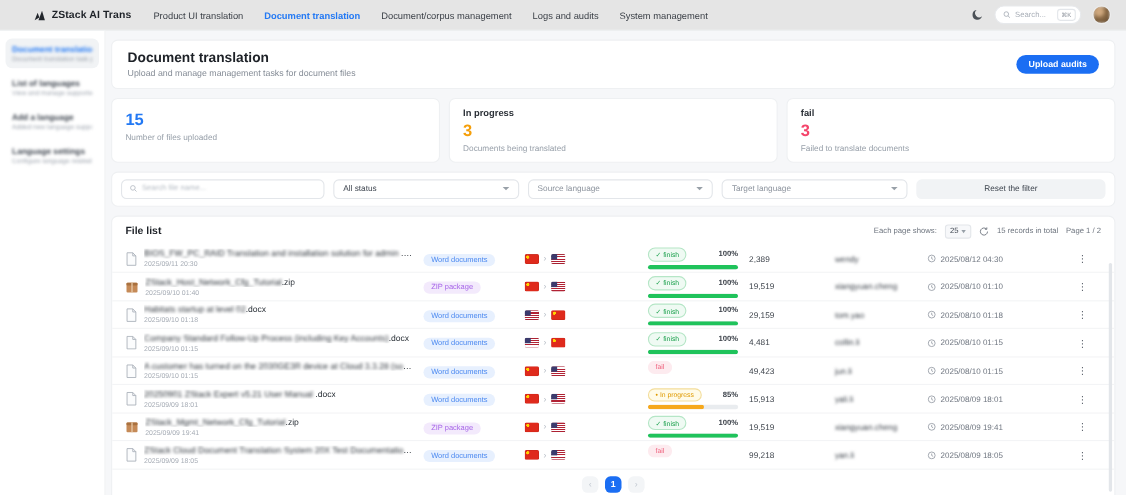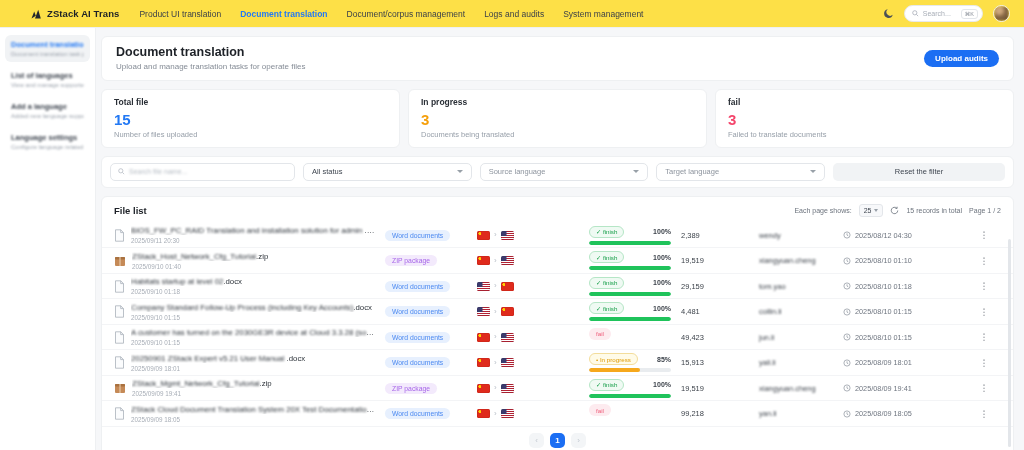--- a/index.html
+++ b/index.html
@@ -1,20 +1,20 @@
 <!DOCTYPE html>
 <html><head>
 <meta charset="utf-8">
 <style>
   * { margin:0; padding:0; box-sizing:border-box; }
   html,body { width:1024px; height:450px; overflow:hidden; }
   body { font-family:"Liberation Sans", sans-serif; background:#f6f7f9; color:#2e343b; }
 
   
-  .navbar { height:28px; background:#fde047; border-bottom:1px solid #eef0f2;
+  .navbar { height:28px; background:#e5e5e5; border-bottom:1px solid #eef0f2;
             display:flex; align-items:center; padding:0 14px 0 30px; }
   .logo { display:flex; align-items:center; gap:5px; }
   .logo-text { font-size:9.5px; font-weight:700; color:#1d2127; letter-spacing:.1px; }
   .nav { display:flex; align-items:center; gap:19px; margin-left:20px; }
   .nav-item { font-size:8.5px; color:#3c4148; cursor:pointer; white-space:nowrap; }
   .nav-item.active { color:#2379f4; font-weight:700; }
   .nav-right { margin-left:auto; display:flex; align-items:center; gap:10px; }
   .searchbox { display:flex; align-items:center; gap:4px; height:17px; padding:0 4px 0 7px;
                border:1px solid #e7e9ec; border-radius:9px; background:#fff; min-width:72px; }
   .searchbox .ph { font-size:7px; color:#a8aeb7; }
@@ -199,28 +199,27 @@
     <div class="side-title redact">Language settings</div>
     <div class="side-desc redact">Configure language related setti...</div>
   </div>
 </aside>
 
     <main class="main">
 
       <section class="card head-card">
         <div>
           <div class="page-title">Document translation</div>
-          <div class="page-sub">Upload and manage translation tasks for operate files</div>
+          <div class="page-sub">Upload and manage management tasks for document files</div>
         </div>
         <button class="upload-btn">Upload audits</button>
       </section>
 
       <section class="stats" id="stats">
   <div class="card stat">
-    <div class="stat-label">Total file</div>
     <div class="stat-value" style="color: rgb(35, 121, 244);">15</div>
     <div class="stat-desc">Number of files uploaded</div>
   </div>
 
 
   <div class="card stat">
     <div class="stat-label">In progress</div>
     <div class="stat-value" style="color: rgb(245, 159, 10);">3</div>
     <div class="stat-desc">Documents being translated</div>
   </div>

